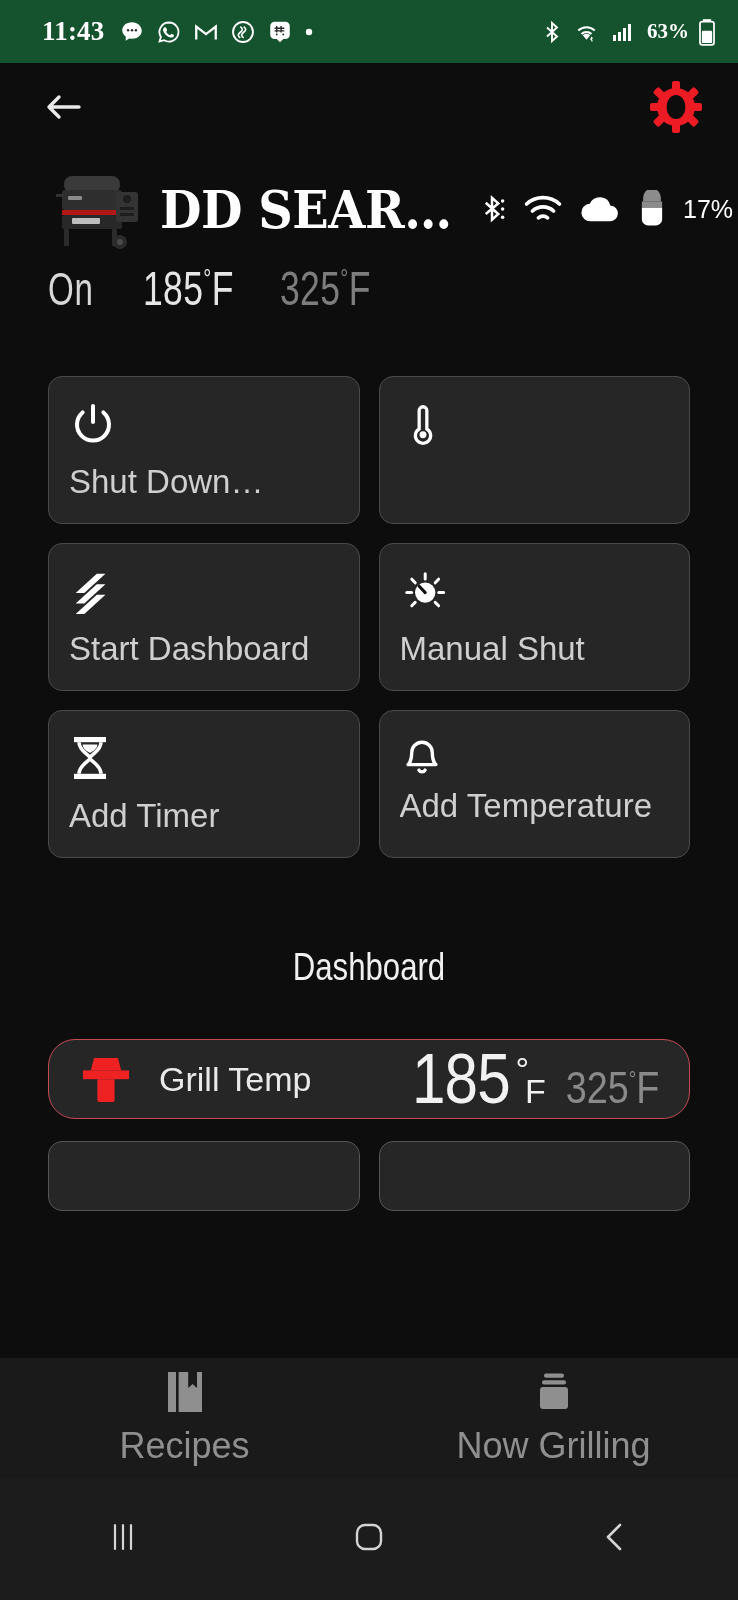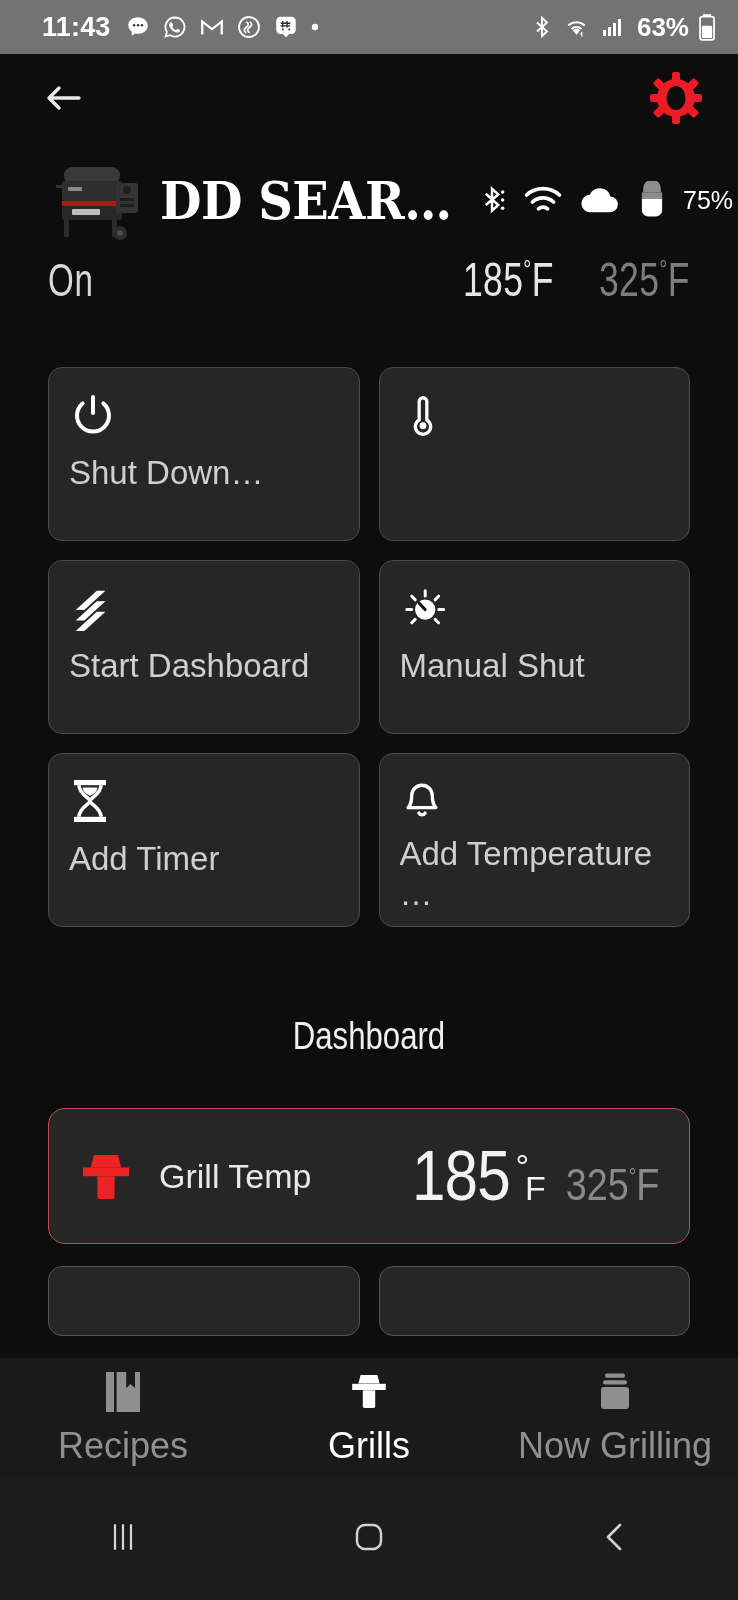--- a/index.html
+++ b/index.html
@@ -7,37 +7,38 @@
   body {
     background:#0d0d0d;
     font-family:"Liberation Sans", sans-serif;
     color:#e8e8e8;
     overflow:hidden;
     position:relative;
   }
 
   
   .statusbar {
-    height:54px;
-    background:#737373;
+    height:63px;
+    background:#14532d;
     display:flex;
     align-items:center;
     padding:0 22px 0 42px;
     gap:0;
+    font-family:Liberation Serif, serif;
   }
   .sb-time {
     font-size:27px;
     font-weight:600;
     color:#ffffff;
     letter-spacing:0.2px;
     margin-right:14px;
   }
   .sb-left-icons { display:flex; align-items:center; gap:11px; flex:1; }
   .sb-right { display:flex; align-items:center; gap:9px; }
-  .sb-batt-text { font-size:26px; font-weight:600; color:#fff; margin-left:3px;}
+  .sb-batt-text { font-size:21px; font-weight:600; color:#fff; margin-left:3px;}
   .ic { display:inline-flex; align-items:center; justify-content:center; }
 
   
   .appbar {
     height:92px;
     display:flex;
     align-items:center;
     justify-content:space-between;
     padding:0 34px 0 40px;
   }
@@ -72,21 +73,21 @@
     display:flex;
     align-items:center;
     gap:16px;
   }
   .hopper-pct { font-size:25px; color:#ffffff; font-weight:400; }
 
   
   .onrow {
     display:flex;
     align-items:baseline;
-    justify-content:space-between;
+    justify-content:flex-start;
     padding:6px 48px 0 48px;
   }
   .on-text {
     font-size:46px;
     color:#d8d8d8;
     font-weight:400;
     transform:scaleX(0.72);
     transform-origin:left center;
     letter-spacing:1px;
   }
@@ -107,21 +108,21 @@
   .grid {
     display:grid;
     grid-template-columns:1fr 1fr;
     gap:19px;
     padding:60px 48px 0 48px;
   }
   .card {
     background:#262626;
     border:1px solid #4a4a4a;
     border-radius:14px;
-    height:174px;
+    height:148px;
     padding:23px 20px 18px 20px;
     display:flex;
     flex-direction:column;
     cursor:pointer;
   }
   .card-icon { height:58px; display:flex; align-items:flex-start; }
   .card-label {
     font-size:33px;
     line-height:40px;
     color:#cfcfcf;
@@ -145,22 +146,22 @@
     font-weight:400;
     transform:scaleX(0.82);
     white-space:nowrap;
   }
 
   
   .dash-wrap { padding:28px 48px 0 48px; }
   .temp-card {
     background:#262626;
     border:1.5px solid #c44a55;
-    border-radius:17px;
-    height:136px;
+    border-radius:27px;
+    height:80px;
     display:flex;
     align-items:center;
     padding:0 22px 0 26px;
     cursor:pointer;
   }
   .tc-name {
     font-size:34px;
     color:#e9e9e9;
     margin-left:22px;
   }
@@ -374,21 +375,21 @@
           <path fill="#fff" d="M8 20a6.4 6.4 0 0 1-.5-12.8A8 8 0 0 1 22.6 8.4 5.8 5.8 0 0 1 22 20z"></path>
         </svg>
     </span>
     <span class="ic">
       <svg width="30" height="38" viewBox="0 0 22 30">
         <path d="M4 6a7 7 0 0 1 14 0v3H4z" fill="#8c8c8c"></path>
         <rect x="3" y="9" width="16" height="5" fill="#8c8c8c"></rect>
         <path d="M3 14h16v9a5 5 0 0 1-5 5H8a5 5 0 0 1-5-5z" fill="#fff"></path>
       </svg>
     </span>
-    <span class="hopper-pct">75%</span>
+    <span class="hopper-pct">17%</span>
   </div>
 </div>
 
 <div class="onrow">
   <span class="on-text">On</span>
   <span class="temps">
     <span class="temp-cur">
       <span>185</span><span class="deg-sm">°</span><span>F</span>
     </span>
     <span class="temp-tgt">
@@ -505,30 +506,20 @@
   <div class="tab">
     <span>
       <svg width="44" height="46" viewBox="0 0 22 23">
         <rect x="2.5" y="1.5" width="4" height="20" fill="#8f8f8f"></rect>
         <path d="M7.8 1.5h11.7v20H7.8z" fill="#8f8f8f"></path>
         <path d="M12.6 1.5h4.4v8l-2.2-2-2.2 2z" fill="#1a1a1a"></path>
       </svg>
     </span>
     <span class="tab-label">Recipes</span>
   </div>
-  <div class="tab active">
-    <span>
-      <svg width="44" height="46" viewBox="0 0 22 23">
-        <path d="M6.8 3h8.4l1.1 4.3H5.7z" fill="#ffffff"></path>
-        <rect x="2.6" y="7.4" width="16.8" height="3.1" fill="#ffffff"></rect>
-        <path d="M7.9 10.6h6.2v8a.9.9 0 0 1-.9.9H8.8a.9.9 0 0 1-.9-.9z" fill="#ffffff"></path>
-      </svg>
-    </span>
-    <span class="tab-label">Grills</span>
-  </div>
   <div class="tab">
     <span>
       <svg width="44" height="46" viewBox="0 0 22 23">
         <rect x="6" y="2.2" width="10" height="2.2" rx="1" fill="#8f8f8f"></rect>
         <rect x="5" y="5.6" width="12" height="2.2" rx="1" fill="#8f8f8f"></rect>
         <rect x="4" y="9" width="14" height="11" rx="1.5" fill="#8f8f8f"></rect>
       </svg>
     </span>
     <span class="tab-label">Now Grilling</span>
   </div>

